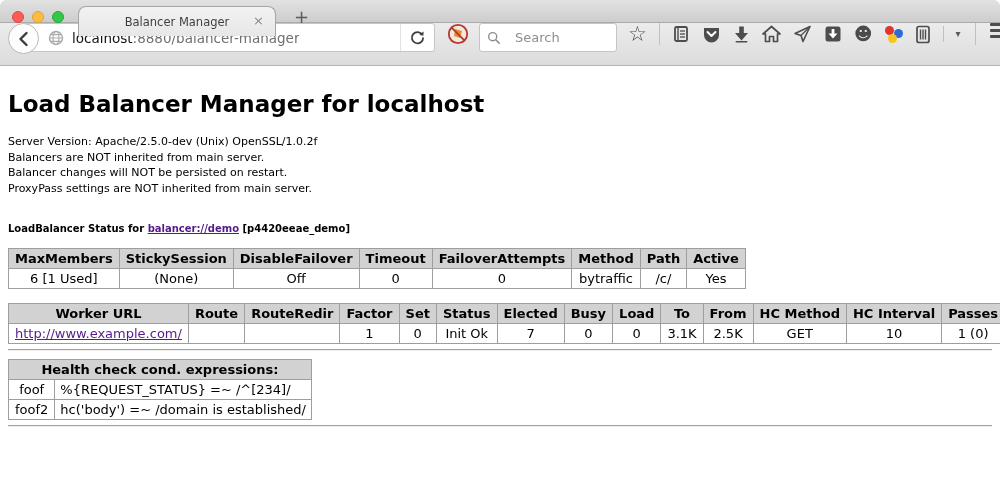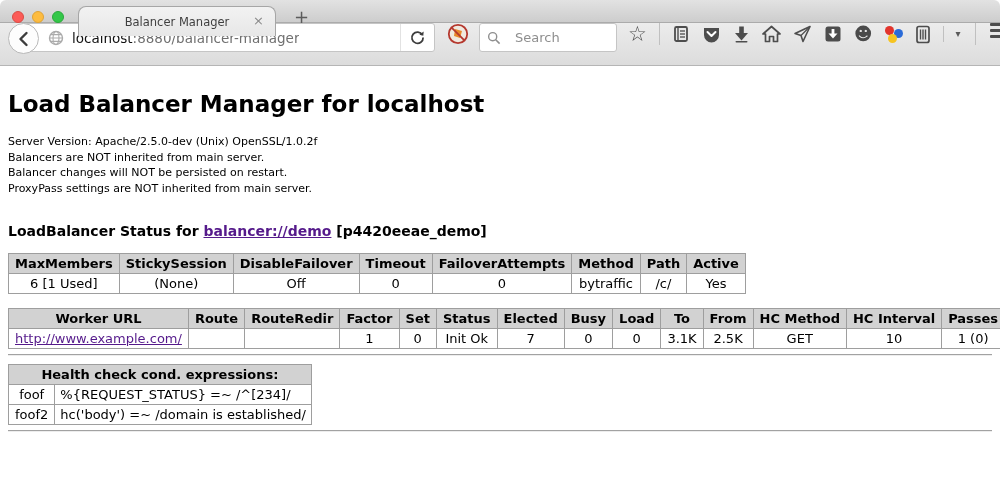--- a/index.html
+++ b/index.html
@@ -87,21 +87,21 @@
   .dots i { position:absolute; width:9px; height:9px; border-radius:50%; }
   .dots .d-red  { left:0; top:1px;  background:#e2342c; }
   .dots .d-blue { right:0; top:4px; background:#2a6bd8; }
   .dots .d-yel  { left:3px; bottom:0; background:#f6c421; }
   .hamburger { display:flex; flex-direction:column; gap:3px; margin-left:14px; }
   .hamburger span { width:19px; height:3px; background:#4d4d4d; border-radius:1px; }
   
   .content { padding:2px 8px 0 8px; color:#000; }
   h1.page-title { font-size:23px; margin:23px 0 17px 0; letter-spacing:0; }
   .info { font-size:11px; line-height:15.5px; }
-  h3.status-heading { font-size:14px; margin:27px 0 14px 0; }
+  h3.status-heading { font-size:10px; margin:27px 0 14px 0; }
   h3.status-heading a { color:#551a8b; }
   table { border-collapse:collapse; font-size:13px; color:#000; }
   th, td { border:1px solid #9e9e9e; padding:2px 6px; text-align:center; white-space:nowrap; height:20px; }
   th { background:#d2d2d2; font-weight:bold; }
   td.empty { min-width:30px; }
   .balancer-table { width:616px; margin-bottom:0; }
   .worker-table { width:960px; margin-top:14px; }
   .worker-table td.url-cell { text-align:right; }
   a.worker-link { color:#551a8b; }
   .health-table { margin-top:8px; }

